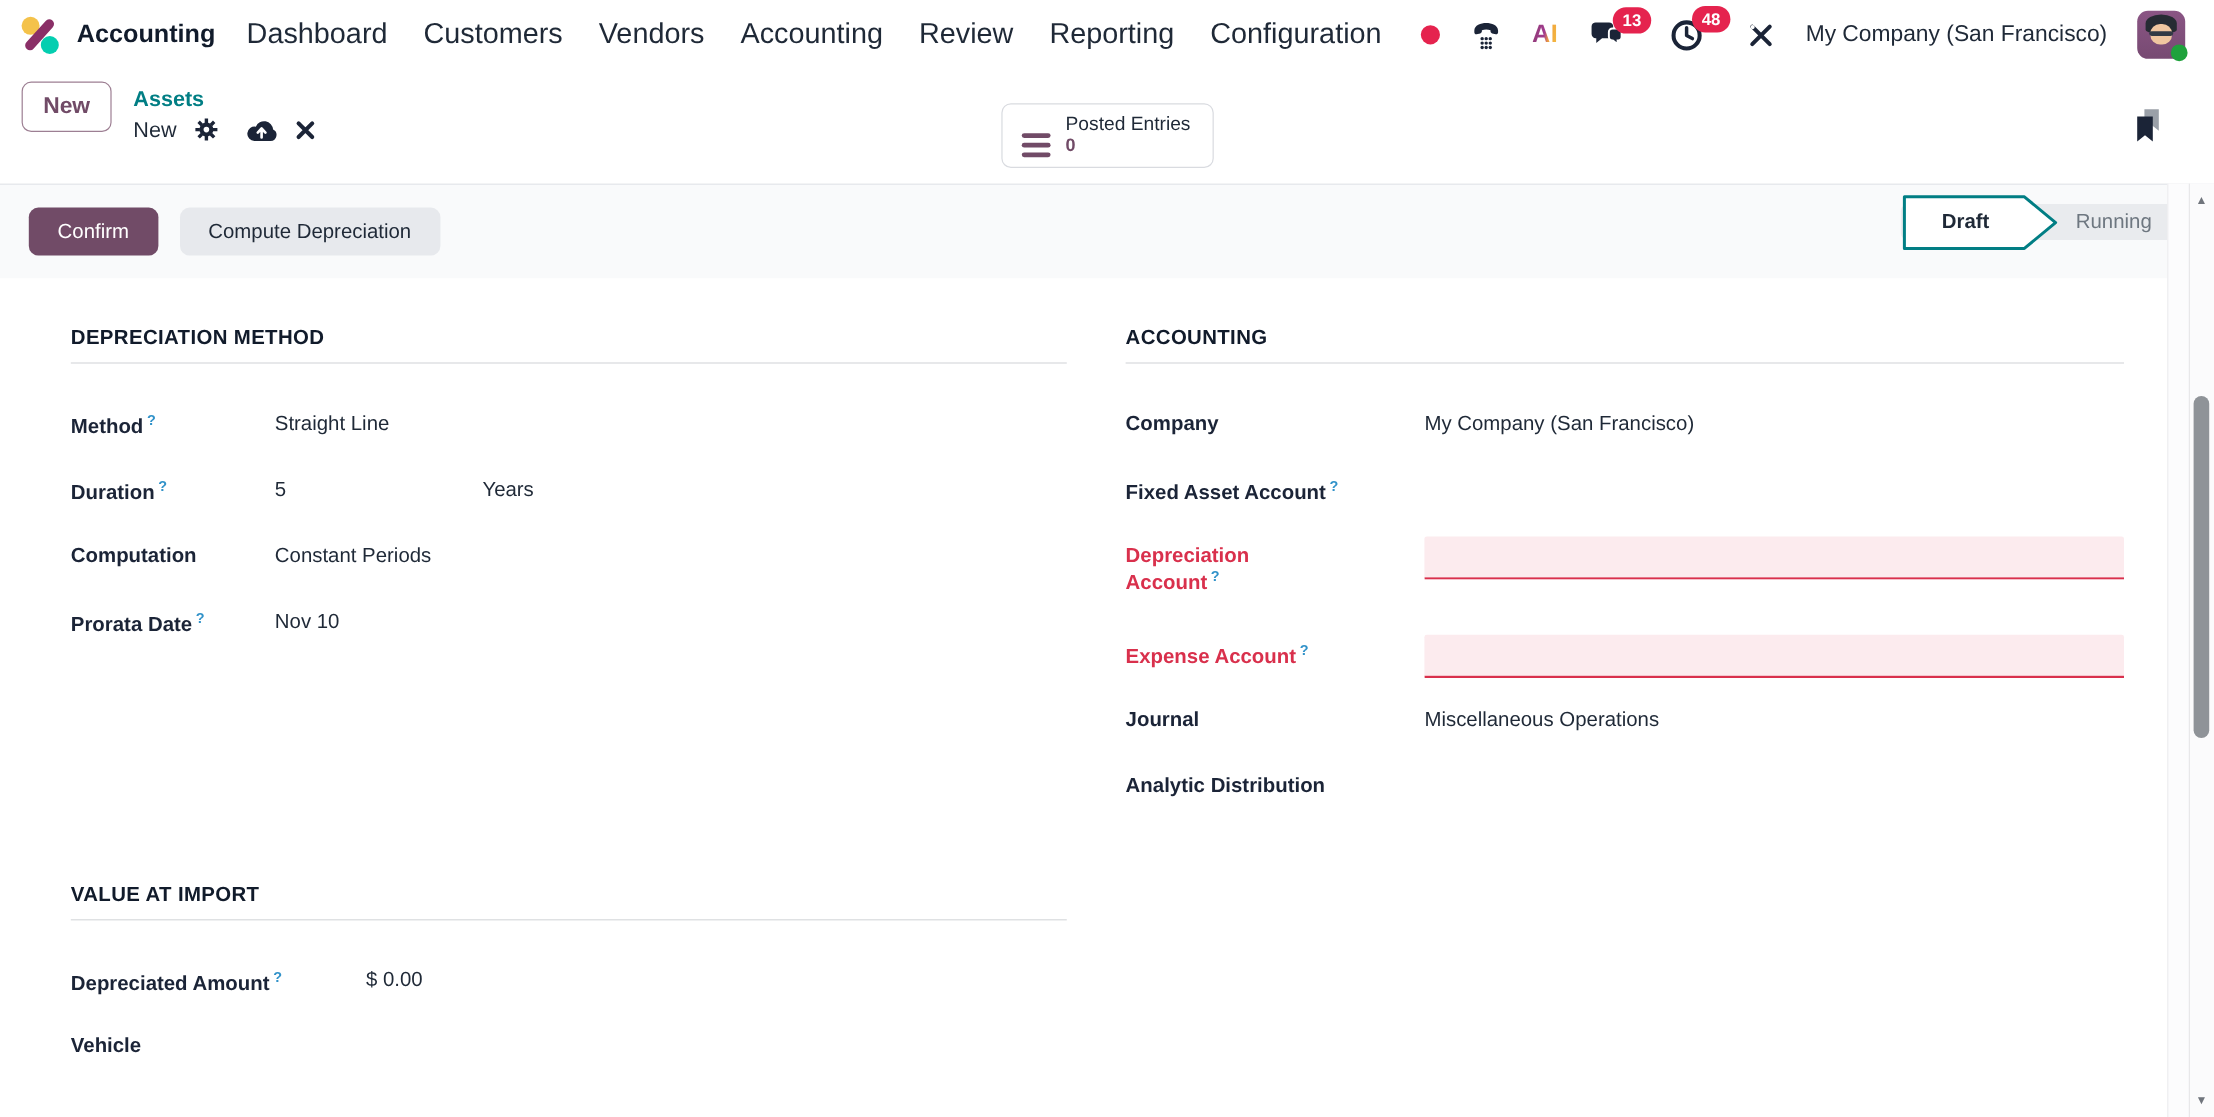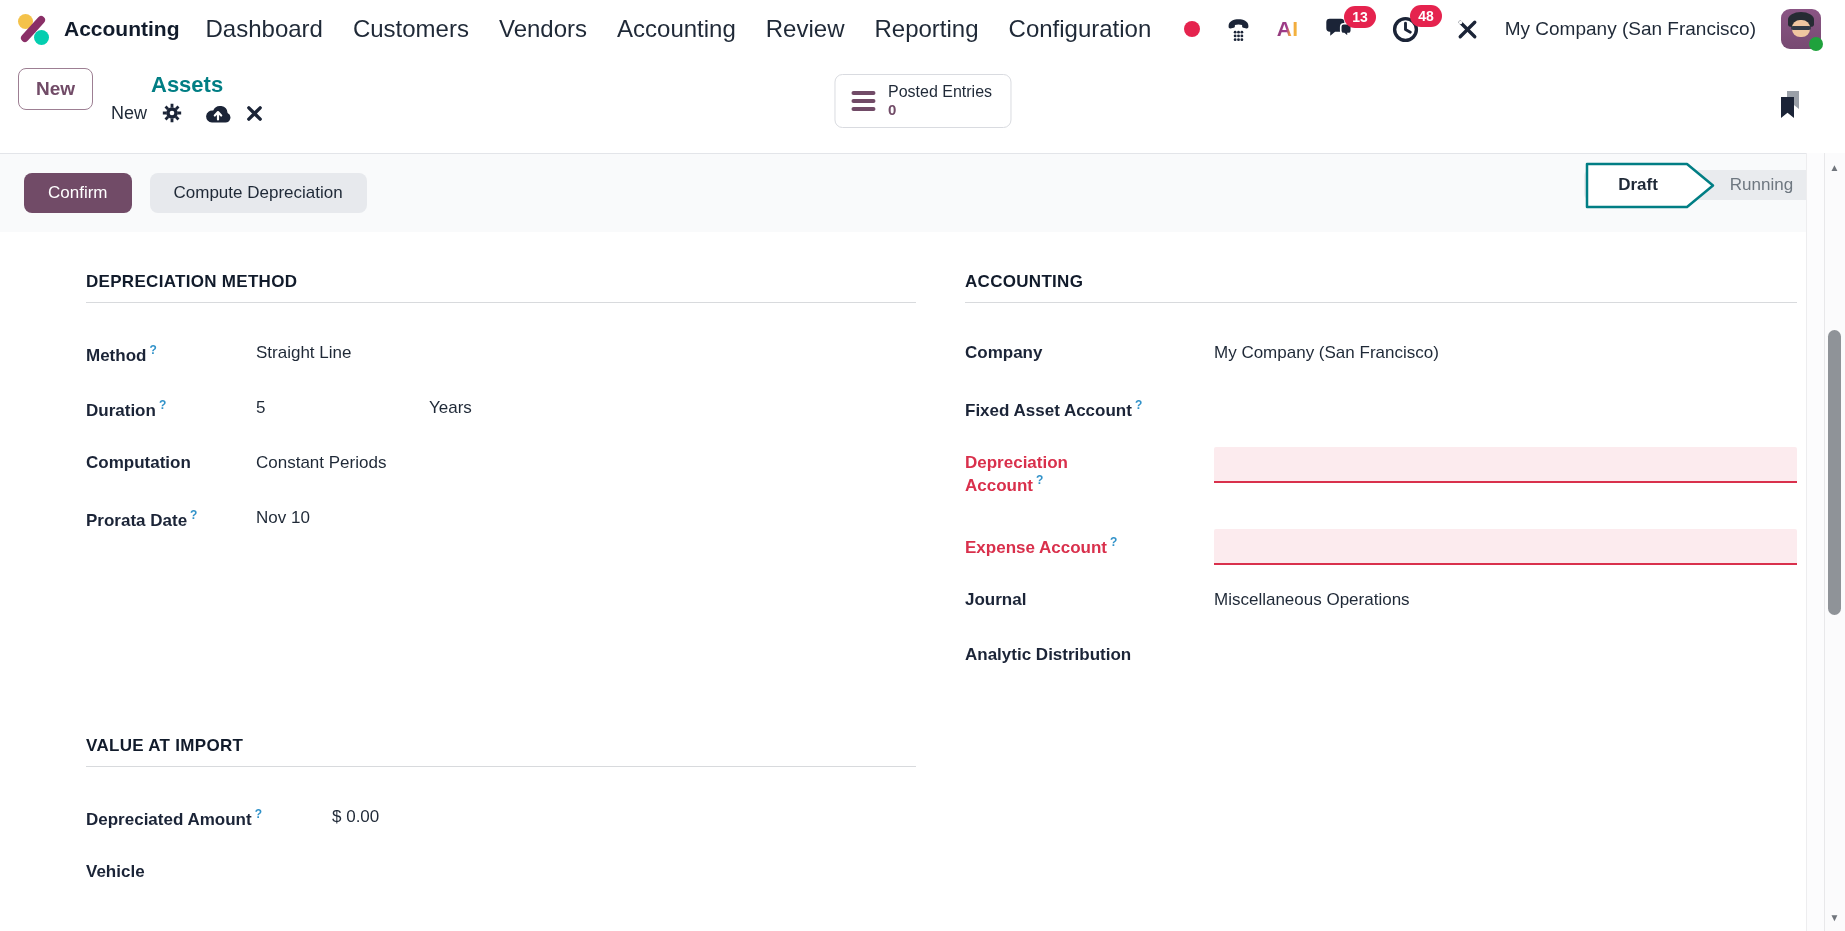--- a/index.html
+++ b/index.html
@@ -25,44 +25,44 @@
   .avatar { position:relative; width:40px; height:40px; border-radius:9px; background:linear-gradient(#8a5584,#774a72); cursor:pointer; flex:0 0 auto; }
   .avatar .hair { position:absolute; top:3px; left:7px; width:26px; height:15px; background:#262b33; border-radius:60% 60% 20% 20%; }
   .avatar .face { position:absolute; top:11px; left:11px; width:18px; height:17px; background:#f0c6a0; border-radius:45%; }
   .avatar .glasses { position:absolute; top:17px; left:10px; width:20px; height:4px; background:#323a45; border-radius:2px; }
   .avatar .status { position:absolute; right:-2px; bottom:-2px; width:14px; height:14px; border-radius:50%; background:#1fa23c; }
 
   
   .control-panel { position:relative; height:95px; padding:10px 18px 0 18px; display:flex; align-items:flex-start; background:#fff; }
   .new-btn { background:#fff; border:1px solid #9d7f93; border-radius:8px; color:#714B67; font-weight:700; font-size:19px; padding:9px 17px; cursor:pointer; font-family:inherit; }
   .crumbs { margin-left:18px; padding-top:3px; }
-  .crumb-parent { font-size:22px; font-weight:700; color:#017e84; cursor:pointer; line-height:1.25;text-align:center; }
+  .crumb-parent { font-size:18px; font-weight:700; color:#017e84; cursor:pointer; line-height:1.25; }
   .crumb-line2 { display:flex; align-items:center; gap:15px; margin-top:4px; }
   .crumb-current { font-size:18px; color:#1f2937; }
   .cp-ico { display:flex; align-items:center; cursor:pointer; }
-  .posted-btn { position:absolute; left:50%; transform:translateX(-50%); top:16px; display:flex; align-items:center; gap:13px; background:#fff; border:1px solid #d9dbe0; border-radius:8px; padding:8px 18px 8px 16px; cursor:pointer; }
+  .posted-btn { position:absolute; left:50%; transform:translateX(-50%); top:28px; display:flex; align-items:flex-end; gap:13px; background:#fff; border:1px solid #d9dbe0; border-radius:8px; padding:8px 18px 8px 16px; cursor:pointer; }
   .burger { display:flex; flex-direction:column; gap:4px; }
   .burger span { display:block; width:24px; height:4px; border-radius:2px; background:#714B67; }
   .posted-txt .l1 { font-size:16px; color:#1f2937; line-height:1.15; }
   .posted-txt .l2 { font-size:15px; color:#714B67; font-weight:700; line-height:1.15; }
   .bookmark { position:absolute; right:42px; top:32px; cursor:pointer; }
 
   
   .action-bar { position:relative; height:79px; background:#f9fafb; border-top:1px solid #e3e5e9; display:flex; align-items:center; padding:0 24px; }
   .btn { font-family:inherit; font-size:17px; border:none; border-radius:8px; padding:10px 24px; cursor:pointer; }
   .btn-confirm { background:#714B67; color:#fff; }
   .btn-compute { background:#e7e9ed; color:#1f2937; margin-left:18px; }
   .statusbar { position:absolute; right:28px; top:16px; width:233px; height:30px; background:#e9ebee; border-radius:6px; display:flex; align-items:center; }
   .stage-draft { position:relative; width:132px; height:47px; cursor:pointer; }
   .stage-draft svg { position:absolute; inset:0; }
   .stage-draft .txt { position:absolute; left:0; top:0; width:108px; height:47px; display:flex; align-items:center; justify-content:center; font-size:17px; font-weight:700; color:#1f2937; }
   .stage-running { flex:1; text-align:center; padding-right:10px; font-size:17px; color:#6e7780; cursor:pointer; }
 
   
-  .sheet { position:absolute; top:232px; left:0; right:0; bottom:0; background:#fff; display:flex; padding-left:86px; }
+  .sheet { position:absolute; top:232px; left:0; right:0; bottom:0; background:#fff; display:flex; padding-left:59px; }
   .col-left { width:830px; flex:0 0 auto; }
   .col-right { width:832px; flex:0 0 auto; margin-left:49px; }
   .section-title { padding-top:40px; font-size:17px; font-weight:700; letter-spacing:.3px; color:#111b2b; }
   .section-rule { border:none; border-top:1px solid #d8dadd; margin:10px 0 0 0; }
   .rows { margin-top:34px; }
   .row { display:flex; align-items:flex-start; min-height:36px; margin-bottom:19px; }
   .row-tall { min-height:63px; }
   .lbl { width:170px; flex:0 0 auto; font-size:17px; font-weight:700; color:#1b2437; padding-top:6px; }
   .col-right .lbl { width:249px; }
   .value-import .lbl { width:246px; }

